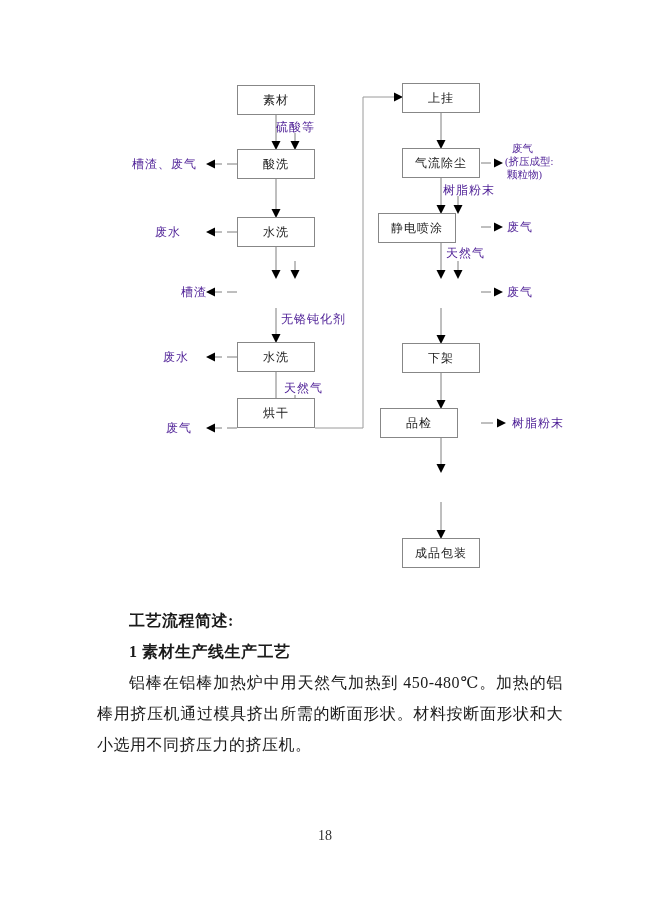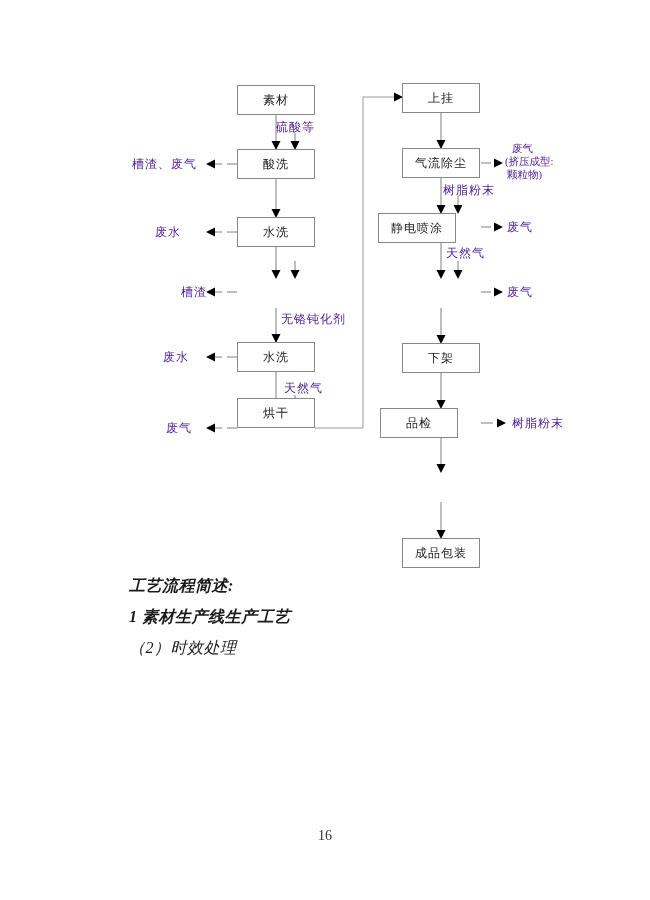--- a/index.html
+++ b/index.html
@@ -27,22 +27,22 @@
   .fc-label{
     position:absolute;
     font-size:12px;letter-spacing:1px;
     white-space:nowrap;
     color:#4c1d95;
   }
   .fc-label.small{font-size:10.5px;letter-spacing:0;line-height:13px;}
   .vcenter{transform:translateY(-50%);}
   
   .body-text{
-    position:absolute;left:97px;top:570px;width:466px;
-    font-size:16px;line-height:31px;letter-spacing:0.5px;font-style:italic;
+    position:absolute;left:97px;top:605px;width:466px;
+    font-size:16px;line-height:31px;letter-spacing:0.5px;
   }
   .body-text p{margin:0;}
   .ind{text-indent:2em;}
   .bold{font-weight:bold;}
   .para{text-indent:2em;text-align:justify;}
   .page-number{
     position:absolute;left:0;top:828px;width:100%;
     text-align:center;font-size:14px;color:#333;
   }
 </style>
@@ -160,18 +160,18 @@
     </div>
     <div class="fc-label vcenter" style="left:507px;top:227px">废气</div>
     <div class="fc-label vcenter" style="left:507px;top:292px">废气</div>
     <div class="fc-label vcenter" style="left:512px;top:423px">树脂粉末</div>
 
   </div>
 
   <div class="body-text">
     <p class="ind bold">工艺流程简述:</p>
     <p class="ind bold">1 素材生产线生产工艺</p>
-    <p class="ind">（2）时效处理</p>
+    <p class="para">铝棒在铝棒加热炉中用天然气加热到 450-480℃。加热的铝棒用挤压机通过模具挤出所需的断面形状。材料按断面形状和大小选用不同挤压力的挤压机。</p>
   </div>
 
-  <div class="page-number">16</div>
+  <div class="page-number">18</div>
 
 </div>
 
 </body></html>

